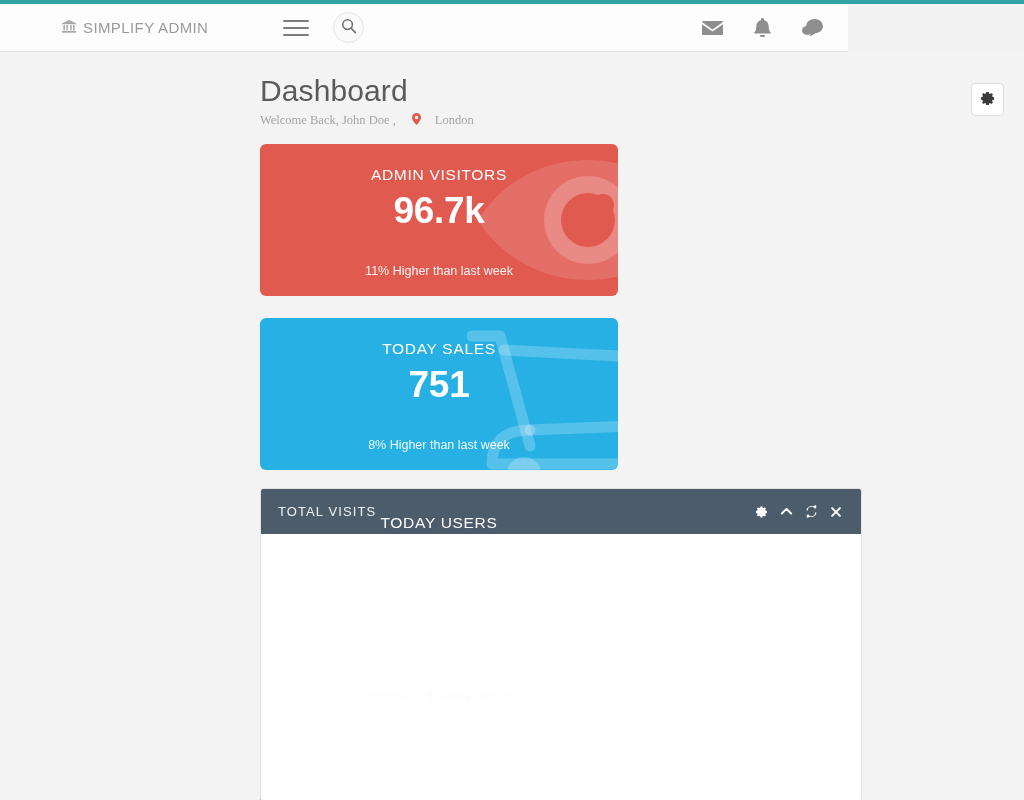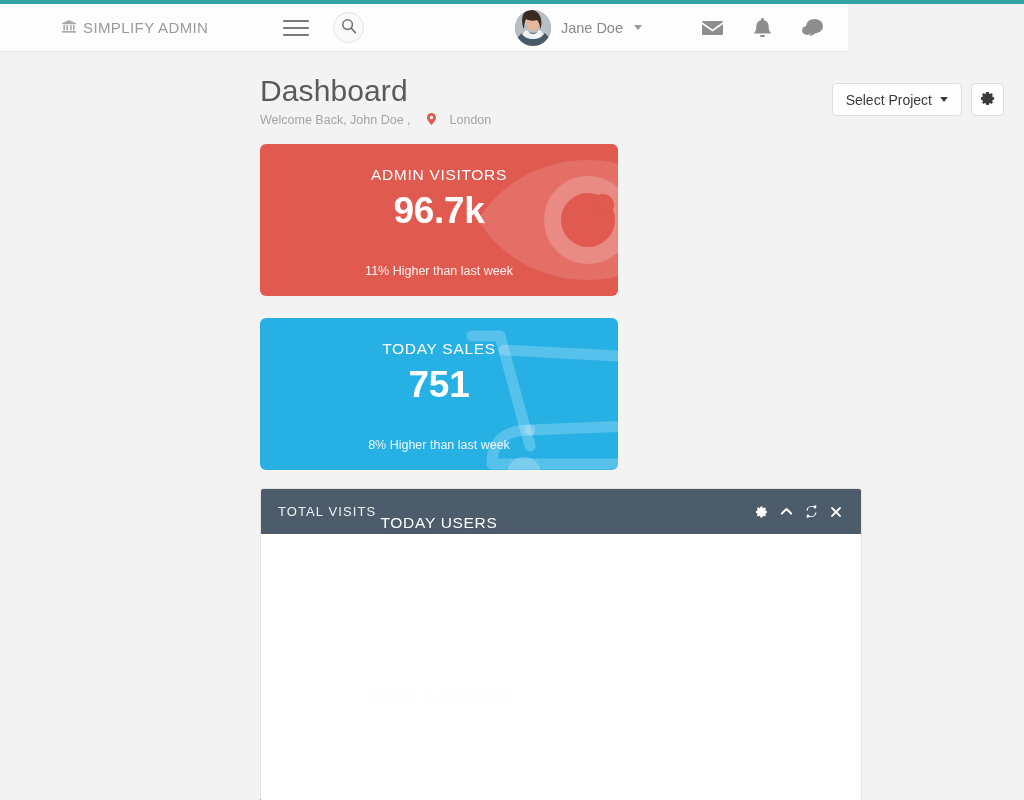--- a/index.html
+++ b/index.html
@@ -151,20 +151,21 @@
     letter-spacing: 0.1px;
   }
   .page-sub {
     margin-top: 5px;
     font-size: 12.5px;
     color: #a5a5a5;
     display: flex;
     align-items: center;
     gap: 14px;
     white-space: nowrap;
+    font-family: Liberation Serif, serif;
   }
   .pin-icon { display: block; margin-left: 2px; }
 
   .head-actions {
     margin-left: auto;
     display: flex;
     align-items: center;
     gap: 9px;
     padding-top: 9px;
   }
@@ -330,40 +331,20 @@
     <span>
       <svg width="16" height="16" viewBox="0 0 16 16">
         <circle cx="6.6" cy="6.6" r="4.8" fill="none" stroke="#6d6d6d" stroke-width="1.5"></circle>
         <line x1="10.2" y1="10.2" x2="14.4" y2="14.6" stroke="#6d6d6d" stroke-width="1.6" stroke-linecap="round"></line>
       </svg>
     </span>
   </div>
 
   <div class="topbar-right">
 
-    <div class="user-chip">
-      <div class="avatar">
-        <svg width="36" height="36" viewBox="0 0 36 36">
-          <defs>
-            <clipPath id="av">
-                <circle cx="18" cy="18" r="18"></circle>
-              </clipPath>
-          </defs>
-          <g clip-path="url(#av)">
-            <rect width="36" height="36" fill="#b9c0c4"></rect>
-            <path d="M0 36c1-9 6-13 10-14l8 1 8-1c5 1 10 5 10 14z" fill="#4a5a68"></path>
-            <path d="M11 9c0-5 3-8 7-8s7 3 7 8c0 6-3 12-7 12s-7-6-7-12z" fill="#e6b79a"></path>
-            <path d="M9 3c2-3 6-4 9-3 4 1 7 4 8 9 1 5 0 9-1 10 0-4-1-7-3-9-3 1-8 1-11-1-1 2-2 6-2 10-2-3-3-12 0-16z" fill="#3a2a22"></path>
-            <path d="M12 20c-2 1-4 2-5 4 2 3 6 5 11 5s9-2 11-5c-1-2-3-3-5-4-2 3-4 4-6 4s-4-1-6-4z" fill="#f0f2f3"></path>
-          </g>
-        </svg>
-      </div>
-      <span class="user-name">Jane Doe</span>
-      <span class="caret-dn"></span>
-    </div>
 
     <div class="hicon">
       <svg width="21" height="16" viewBox="0 0 21 16">
         <path fill="#8e8e8e" d="M1 1h19a1 1 0 0 1 1 1L10.5 9.4 0 2a1 1 0 0 1 1-1z"></path>
         <path fill="#8e8e8e" d="M0 4.2l10.5 7.2L21 4.2V14a1 1 0 0 1-1 1H1a1 1 0 0 1-1-1z"></path>
       </svg>
     </div>
 
     <div class="hicon">
       <svg width="17" height="19" viewBox="0 0 17 19">
@@ -393,24 +374,20 @@
         <span class="pin-icon">
           <svg width="9" height="12" viewBox="0 0 9 12">
             <path fill="#e05a50" d="M4.5 0C2 0 0 2 0 4.5 0 7.8 4.5 12 4.5 12S9 7.8 9 4.5C9 2 7 0 4.5 0zm0 6.2A1.7 1.7 0 1 1 4.5 2.8a1.7 1.7 0 0 1 0 3.4z"></path>
           </svg>
         </span>
         <span>London</span>
       </div>
     </div>
 
     <div class="head-actions">
-      <button class="btn">
-        <span>Select Project</span>
-        <span class="caret-btn"></span>
-      </button>
       <button class="btn btn-icon">
         <span>
           <svg width="15" height="15" viewBox="0 0 16 16">
             <path fill="#3b3b3b" d="M8 5.1A2.9 2.9 0 1 0 8 10.9 2.9 2.9 0 0 0 8 5.1zm0 4.6A1.7 1.7 0 1 1 8 6.3a1.7 1.7 0 0 1 0 3.4z"></path>
             <path fill="#3b3b3b" d="M15 6.6l-1.6-.3a5.6 5.6 0 0 0-.5-1.2l.9-1.3-1.6-1.6-1.3.9a5.6 5.6 0 0 0-1.2-.5L9.4 1H6.6l-.3 1.6a5.6 5.6 0 0 0-1.2.5l-1.3-.9-1.6 1.6.9 1.3a5.6 5.6 0 0 0-.5 1.2L1 6.6v2.8l1.6.3c.1.4.3.8.5 1.2l-.9 1.3 1.6 1.6 1.3-.9c.4.2.8.4 1.2.5l.3 1.6h2.8l.3-1.6c.4-.1.8-.3 1.2-.5l1.3.9 1.6-1.6-.9-1.3c.2-.4.4-.8.5-1.2l1.6-.3z"></path>
           </svg>
         </span>
       </button>
     </div>
   </div>

